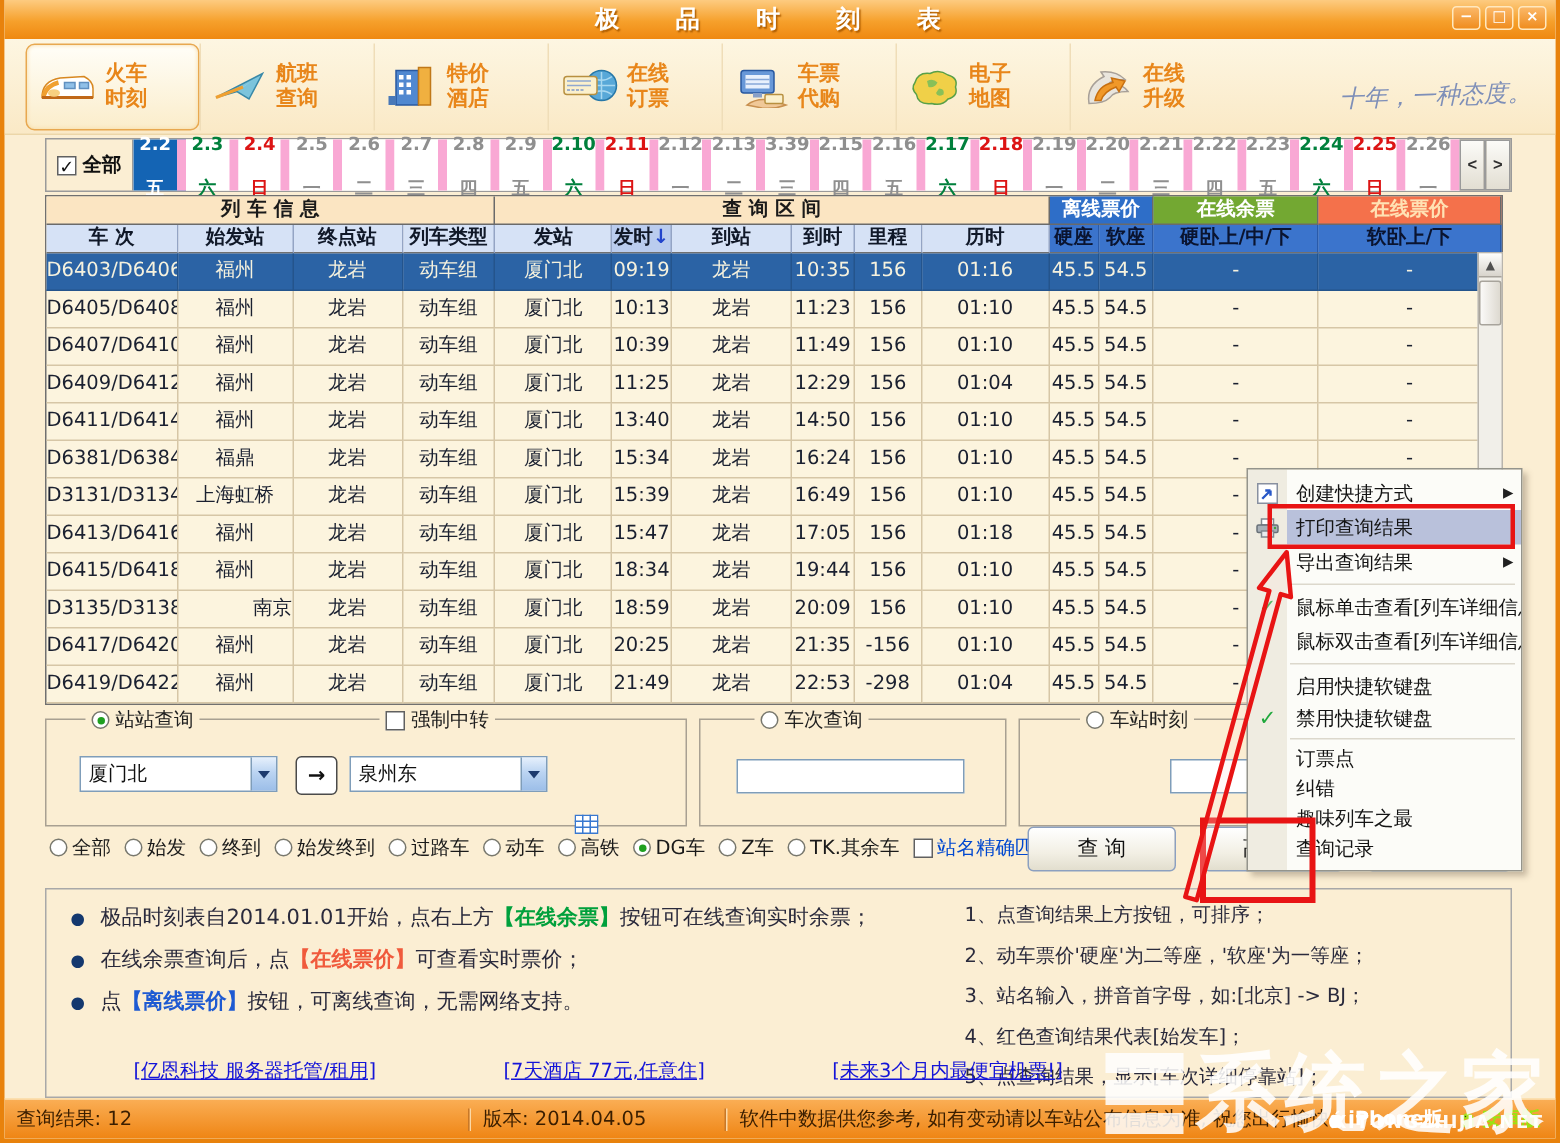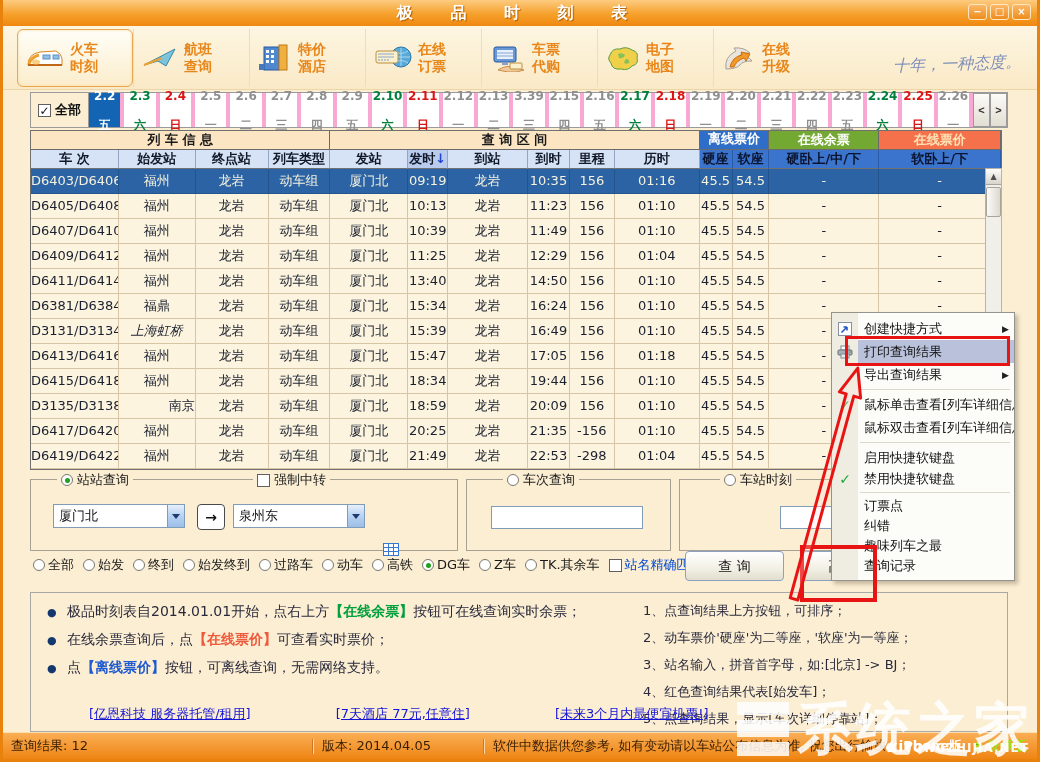--- a/index.html
+++ b/index.html
@@ -26,21 +26,21 @@
   .tlbl{display:flex;flex-direction:column;line-height:17px;}
   .tico{flex:none;display:flex;}
   .slogan{position:absolute;right:16px;top:28px;font-family:"DejaVu Serif",serif;font-style:italic;
     font-size:16px;color:#7E8FB8;transform:rotate(-2deg);}
   
   .daterow{position:absolute;left:27px;top:92px;width:978px;height:36px;display:flex;
     border:1px solid #9A9A9A;background:#FBEED3;}
   .allbox{width:58px;display:flex;align-items:center;justify-content:center;gap:4px;font-size:13px;
     font-weight:bold;color:#101010;border-right:1px solid #9A9A9A;}
   .tabs{flex:1;display:flex;background:#FFFFFF;}
-  .tab{flex:1;border-right:4px solid #f9a8d4;text-align:center;font-size:12px;font-weight:bold;
+  .tab{flex:1;border-right:6px solid #f9a8d4;text-align:center;font-size:12px;font-weight:bold;
     background:#FFFFFF;display:flex;flex-direction:column;justify-content:center;line-height:16px;color:#8F8F8F;gap:13px;}
   .tab.sat{color:#00803C;} .tab.sun{color:#DC1414;} .tab.selected{background:#1464B4;color:#FFFFFF;}
   .tabnav{display:flex;}
   .navbtn{width:17px;border:1px solid #9A9A9A;background:linear-gradient(#FCFBF8,#E2DED2);
     font-size:11px;font-weight:bold;color:#303030;padding:0;}
   
   .tablewrap{position:absolute;left:27px;top:130px;width:972px;border:1px solid #707070;background:#FCF4DE;}
   .grprow,.colrow,.trow{display:flex;}
   .grprow{height:19px;}
   .gc{font-size:13px;font-weight:bold;line-height:18px;text-align:center;border-right:1px solid #6A6A6A;
@@ -491,21 +491,21 @@
           <div class="bc" style="width: 42px;">16:24</div>
           <div class="bc" style="width: 45px;">156</div>
           <div class="bc" style="width: 85px;">01:10</div>
           <div class="bc" style="width: 33px;">45.5</div>
           <div class="bc" style="width: 37px;">54.5</div>
           <div class="bc" style="width: 110px;">-</div>
           <div class="bc" style="width: 122px;">-</div>
         </div>
         <div class="trow">
           <div class="bc" style="width: 88px;">D3131/D3134</div>
-          <div class="bc" style="width: 77px; font-style: italic;">上海虹桥</div>
+          <div class="bc" style="width: 77px;">上海虹桥</div>
           <div class="bc" style="width: 73px;">龙岩</div>
           <div class="bc" style="width: 62px;">动车组</div>
           <div class="bc" style="width: 78px;">厦门北</div>
           <div class="bc" style="width: 40px;">15:39</div>
           <div class="bc" style="width: 80px;">龙岩</div>
           <div class="bc" style="width: 42px;">16:49</div>
           <div class="bc" style="width: 45px;">156</div>
           <div class="bc" style="width: 85px;">01:10</div>
           <div class="bc" style="width: 33px;">45.5</div>
           <div class="bc" style="width: 37px;">54.5</div>

